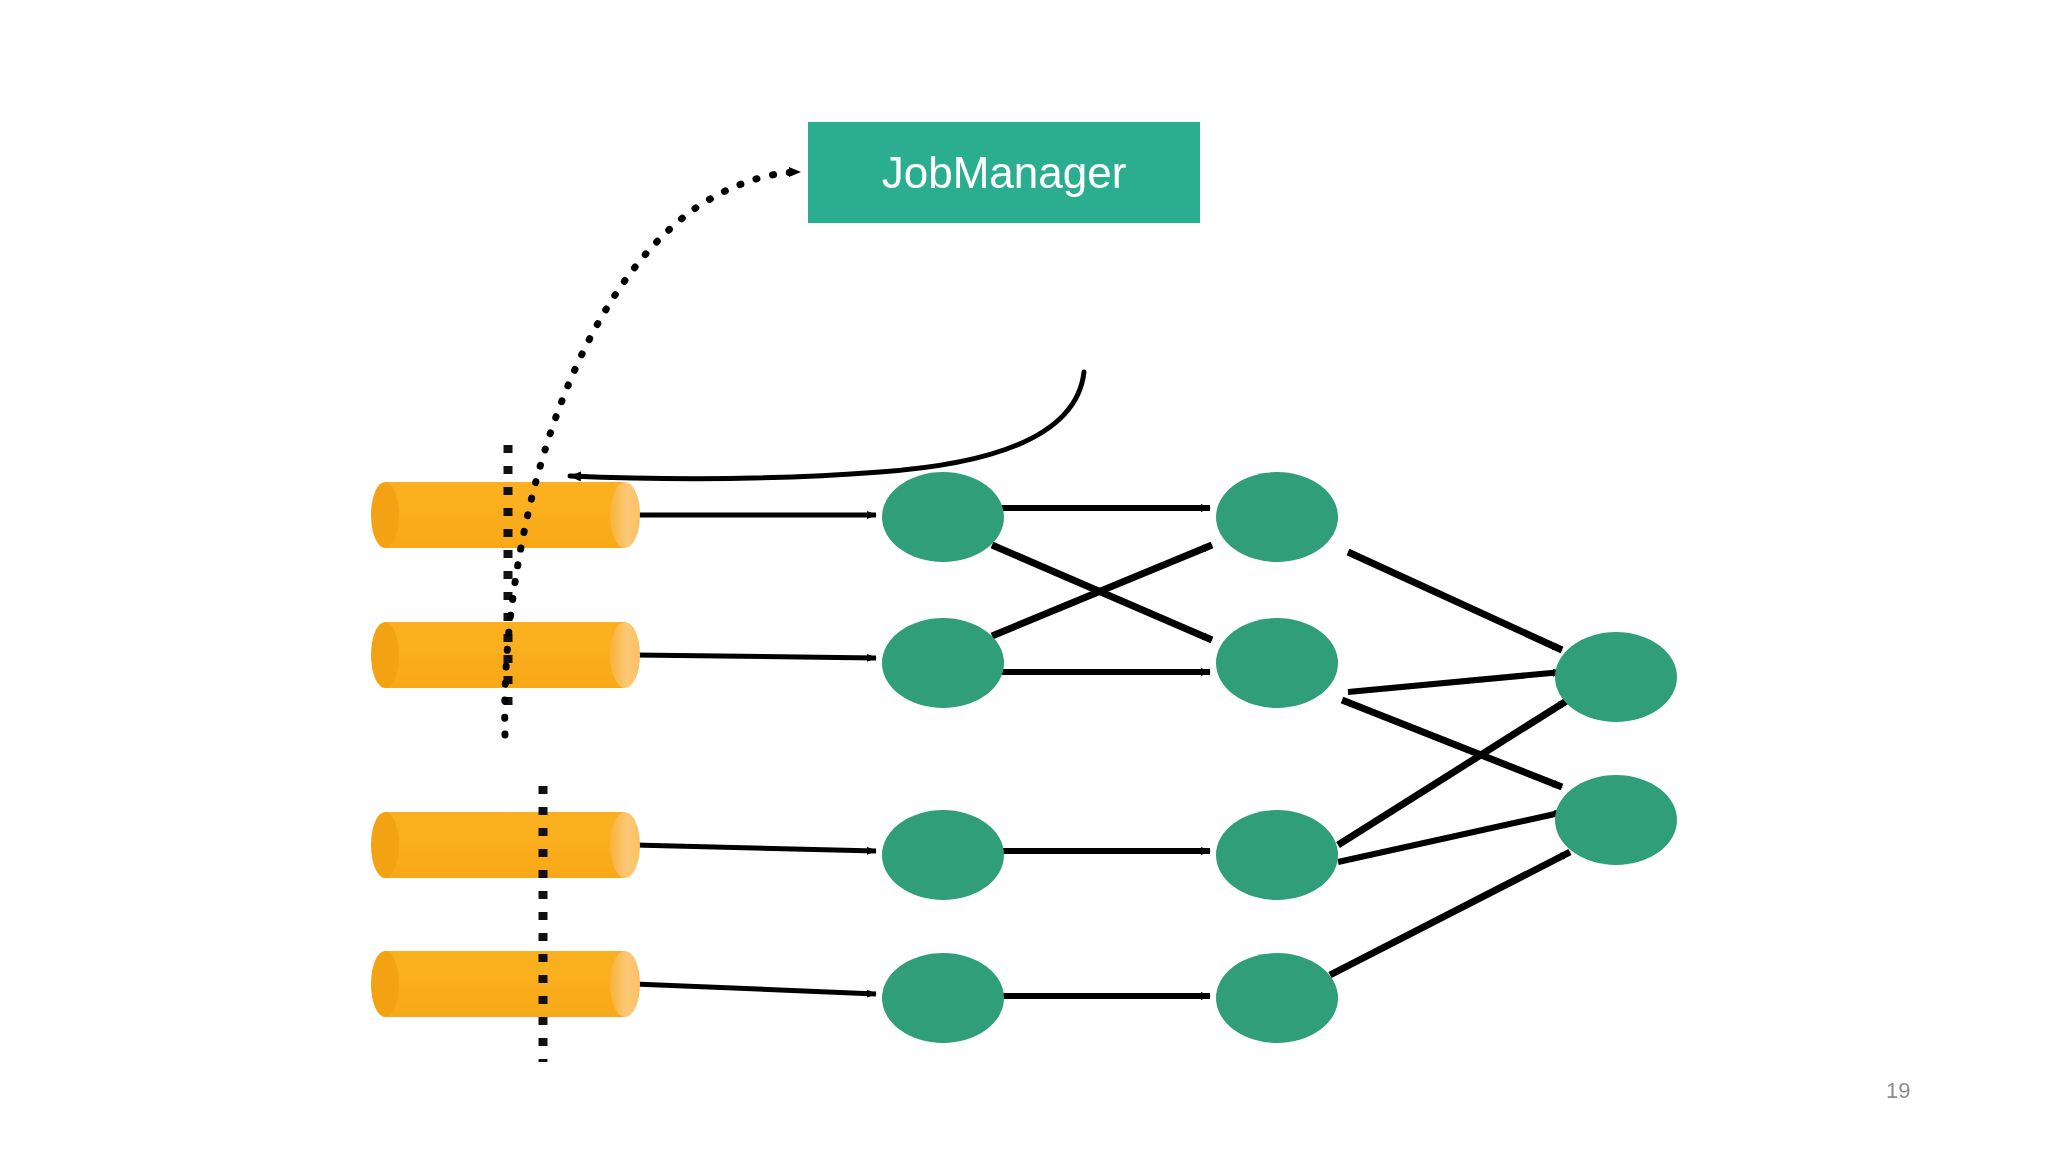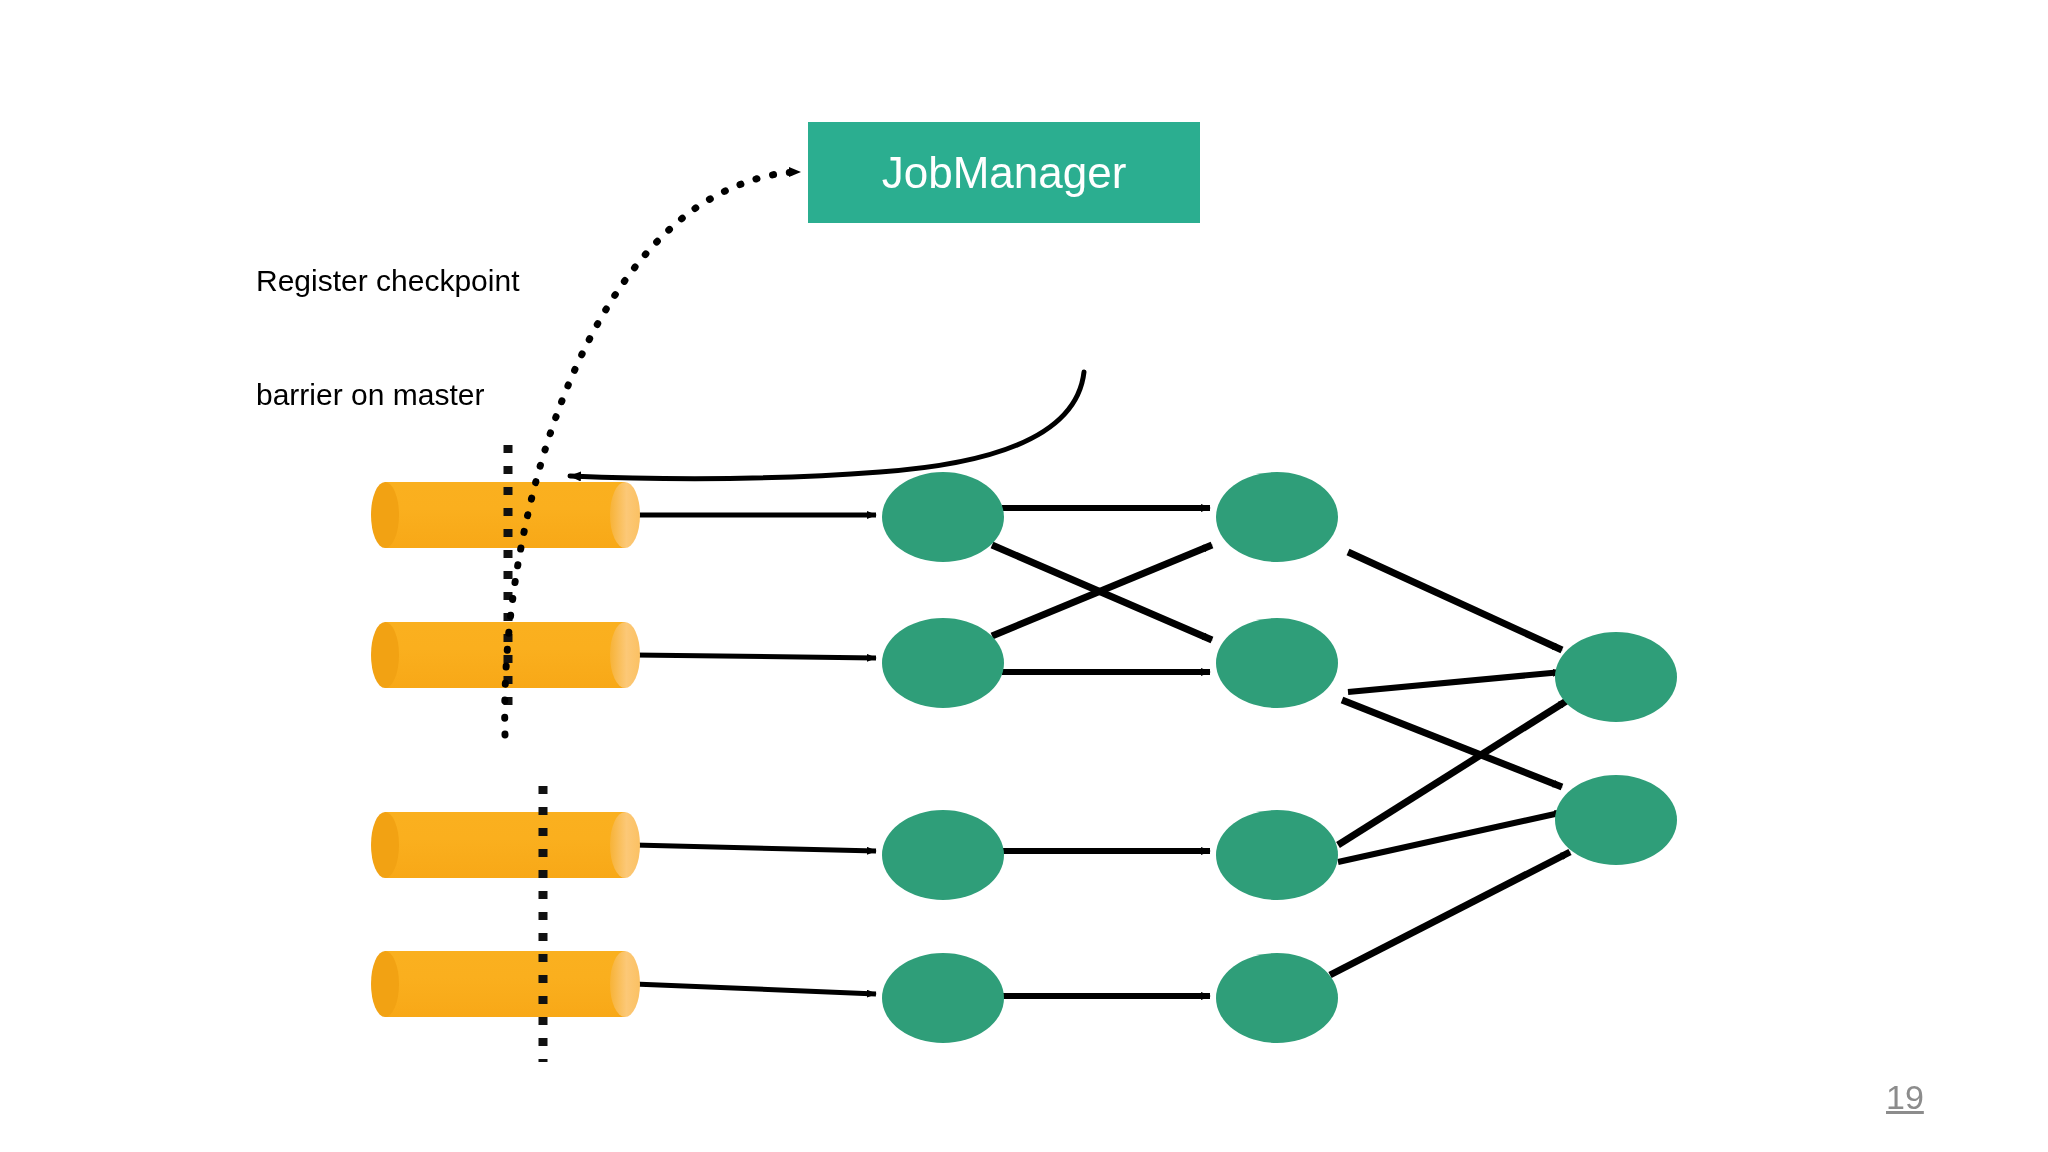--- a/index.html
+++ b/index.html
@@ -62,23 +62,22 @@
     font-size: 44px;
     letter-spacing: 0px;
     white-space: pre;
   }
   #page-number {
     position: absolute;
     left: 1886px;
     top: 1078px;
     color: #8c8c8c;
     font-family: "Liberation Sans", sans-serif;
-    font-size: 34px;
+    font-size: 22px;
     white-space: pre;
-    text-decoration: underline;
   }
 </style>
 </head>
 <body>
 
 <div id="slide">
 
   <svg id="diagram-svg" viewBox="0 0 2048 1152">
     <defs>
       <marker id="arrowhead" markerWidth="9" markerHeight="7" refX="8.4" refY="3.5" orient="auto" markerUnits="strokeWidth">
@@ -166,21 +165,17 @@
 
     <path d="M 505 735 C 500 560, 560 300, 700 205 C 740 180, 775 172, 800 172" fill="none" stroke="#000000" stroke-width="7" stroke-dasharray="1 16" stroke-linecap="round" marker-end="url(#arrowhead-dot)"></path>
 
     <path d="M 1084 372 C 1078 425, 1020 462, 880 472 C 760 481, 640 479, 570 476" fill="none" stroke="#000000" stroke-width="5" stroke-linecap="round" marker-end="url(#arrowhead-dot)"></path>
   </svg>
 
   <div id="jobmanager-box">
     <span id="jobmanager-label">JobManager</span>
   </div>
 
-  <div id="register-label" class="label-text">
-    <div>Register checkpoint</div>
-    <div>barrier on master</div>
-  </div>
 
 
   <div id="page-number">19</div>
 
 </div>
 
 </body></html>

